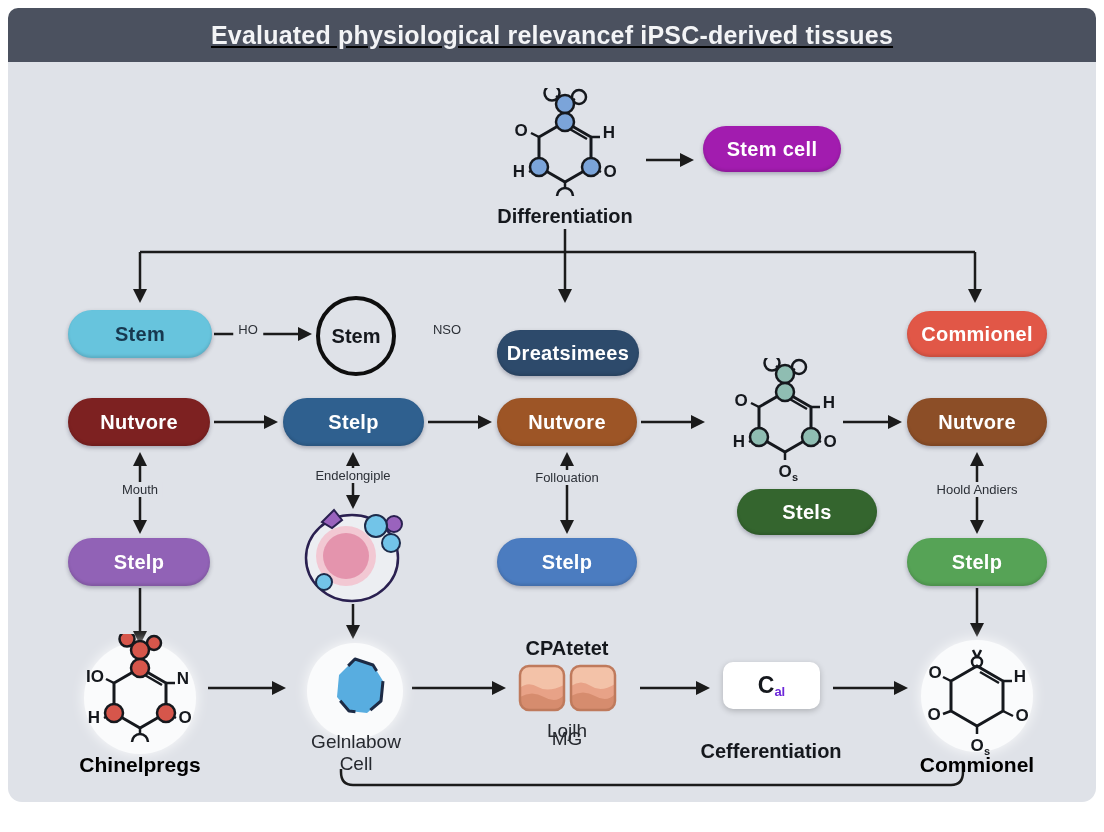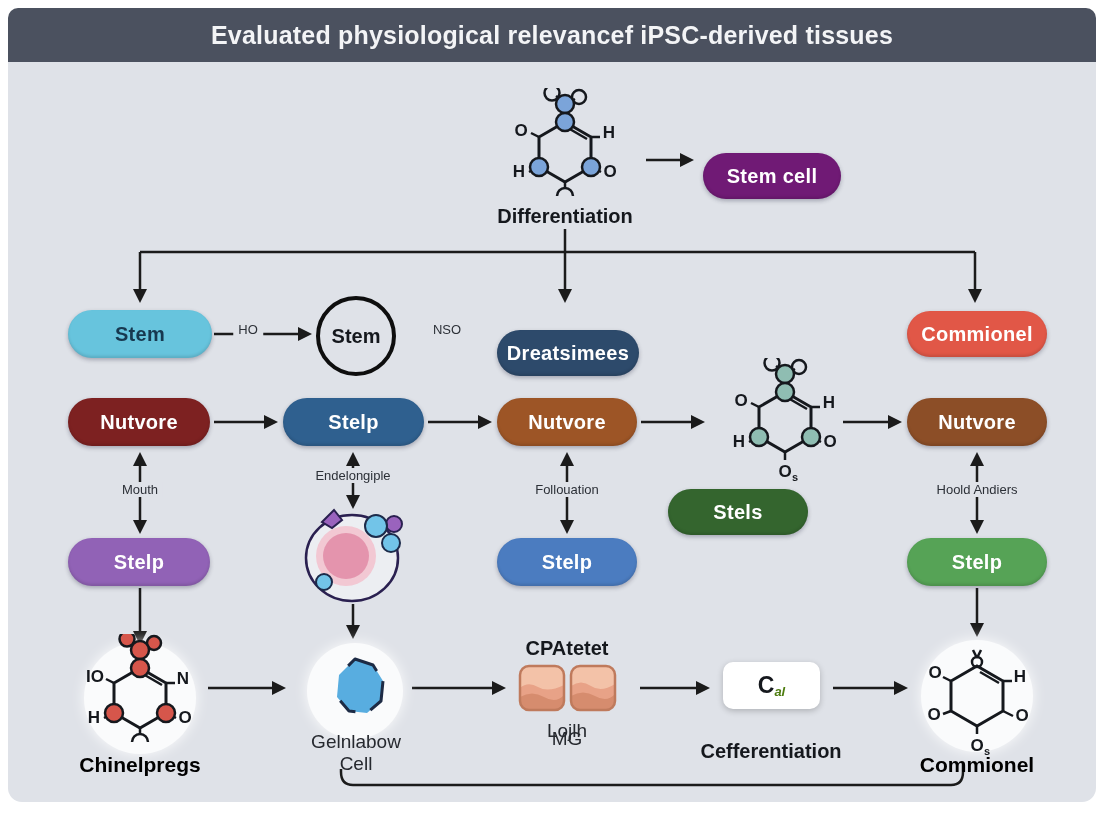--- a/index.html
+++ b/index.html
@@ -1,20 +1,20 @@
 <!DOCTYPE html>
 <html><head>
 <meta charset="utf-8">
 <style>
   :root{ --panel:#dfe2e8; --ink:#1b1b1b; }
   html,body{margin:0;padding:0;background:#ffffff;}
   body{font-family:"Liberation Sans","DejaVu Sans",sans-serif;}
   .stage{position:relative;width:1104px;height:832px;background:#ffffff;overflow:hidden;}
   .titlebar{position:absolute;left:8px;top:8px;width:1088px;height:54px;background:#4b515f;
-    border-radius:10px 10px 0 0;display:flex;align-items:center;justify-content:center;}
+    border-radius:10px 10px 0 0;display:flex;align-items:center;justify-content:center;text-decoration:underline;}
   .titlebar span{color:#f3f4f6;font-size:25px;font-weight:bold;letter-spacing:.2px;}
   .panel{position:absolute;left:8px;top:62px;width:1088px;height:740px;background:var(--panel);
     border-radius:0 0 14px 14px;}
   .overlay{position:absolute;left:0;top:0;width:1104px;height:832px;pointer-events:none;}
   .overlay line{stroke:var(--ink);stroke-width:2.5;}
   .overlay path{stroke:var(--ink);stroke-width:2.5;fill:none;}
   .overlay polygon{fill:var(--ink);}
   .pill{position:absolute;border-radius:24px;display:flex;align-items:center;justify-content:center;
     box-shadow:0 2px 4px rgba(30,30,55,.30), inset 0 -2px 3px rgba(0,0,0,.12);}
   .pill span{color:#fff;font-size:20px;font-weight:bold;letter-spacing:.3px;}
@@ -31,21 +31,21 @@
   .molsvg{position:absolute;}
   .molsvg .ring{stroke:#15181d;stroke-width:3;fill:none;}
   .molsvg .bond{stroke:#15181d;stroke-width:2.5;}
   .molsvg text{font-family:"Liberation Sans","DejaVu Sans",sans-serif;font-weight:bold;font-size:17px;fill:#15181d;text-anchor:middle;}
   .molsvg text.sub{font-size:11px;}
   .molsvg .node{stroke:#15181d;stroke-width:2.5;}
   .molsvg .oatom{stroke:#15181d;stroke-width:2.5;fill:none;}
   .calbox{position:absolute;left:723px;top:662px;width:97px;height:47px;background:#ffffff;border-radius:10px;
     box-shadow:0 2px 6px rgba(0,0,0,.22);display:flex;align-items:center;justify-content:center;}
   .calbox .main{font-size:23px;font-weight:bold;color:#15181d;}
-  .calbox .sub{font-size:13px;font-weight:bold;color:#4d7c0f;position:relative;top:6px;font-style:italic;}
+  .calbox .sub{font-size:13px;font-weight:bold;color:#6d28d9;position:relative;top:6px;}
   .watermark{position:absolute;left:1018px;top:788px;font-size:14px;color:rgba(255,255,255,.85);letter-spacing:1px;margin-top:38px;}
 </style>
 </head>
 <body>
 
 <div class="stage">
 
   <div class="titlebar">
     <span>Evaluated physiological relevancef iPSC-derived tissues</span>
   </div>
@@ -122,21 +122,21 @@
     <circle class="node" cx="60" cy="34" r="9" fill="#7ba4d9"></circle>
     <circle class="node" cx="34" cy="79" r="9" fill="#7ba4d9"></circle>
     <circle class="node" cx="86" cy="79" r="9" fill="#7ba4d9"></circle>
     <text x="16" y="48">O</text>
     <text x="104" y="50">H</text>
     <text x="14" y="89">H</text>
     <text x="105" y="89">O</text>
   </svg>
   <div class="caption bold" style="left:565px;top:205px">Differentiation</div>
 
-  <div class="pill" style="left: 703px; top: 153px; width: 138px; height: 46px; background-color: #701a75;">
+  <div class="pill" style="left: 703px; top: 126px; width: 138px; height: 46px; background-color: #a21caf;">
     <span>Stem cell</span>
   </div>
 
   <div class="pill" style="left: 68px; top: 310px; width: 144px; height: 48px; background-color: rgb(103, 196, 221);">
     <span class="dark">Stem</span>
   </div>
   <div class="line-label" style="left:248px;top:322px">HO</div>
   <div class="circle-node" style="left:316px;top:296px">
     <span>Stem</span>
   </div>
@@ -182,24 +182,24 @@
     <text x="60" y="119">O</text>
     <text class="sub" x="70" y="123">s</text>
   </svg>
 
   <div class="pill" style="left: 907px; top: 398px; width: 140px; height: 48px; background-color: rgb(140, 78, 39);">
     <span>Nutvore</span>
   </div>
 
   <div class="line-label" style="left:140px;top:482px">Mouth</div>
   <div class="line-label" style="left:353px;top:468px">Endelongiple</div>
-  <div class="line-label" style="left:567px;top:482px">Follouation</div>
+  <div class="line-label" style="left:567px;top:470px">Follouation</div>
   <div class="line-label" style="left:977px;top:482px">Hoold Andiers</div>
 
-  <div class="pill" style="left: 668px; top: 489px; width: 140px; height: 46px; background-color: rgb(52, 101, 46); text-align: center;">
+  <div class="pill" style="left: 737px; top: 489px; width: 140px; height: 46px; background-color: rgb(52, 101, 46); text-align: center;">
     <span>Stels</span>
   </div>
 
   <div class="pill" style="left: 68px; top: 538px; width: 142px; height: 48px; background-color: rgb(145, 98, 182);">
     <span>Stelp</span>
   </div>
 
   <svg class="molsvg" style="left:288px;top:508px" width="130" height="96" viewBox="0 0 130 96">
     <ellipse cx="64" cy="50" rx="46" ry="43" fill="#eceef2" stroke="#2a2050" stroke-width="2.5"></ellipse>
     <circle cx="58" cy="48" r="30" fill="#f2c8d3"></circle>

